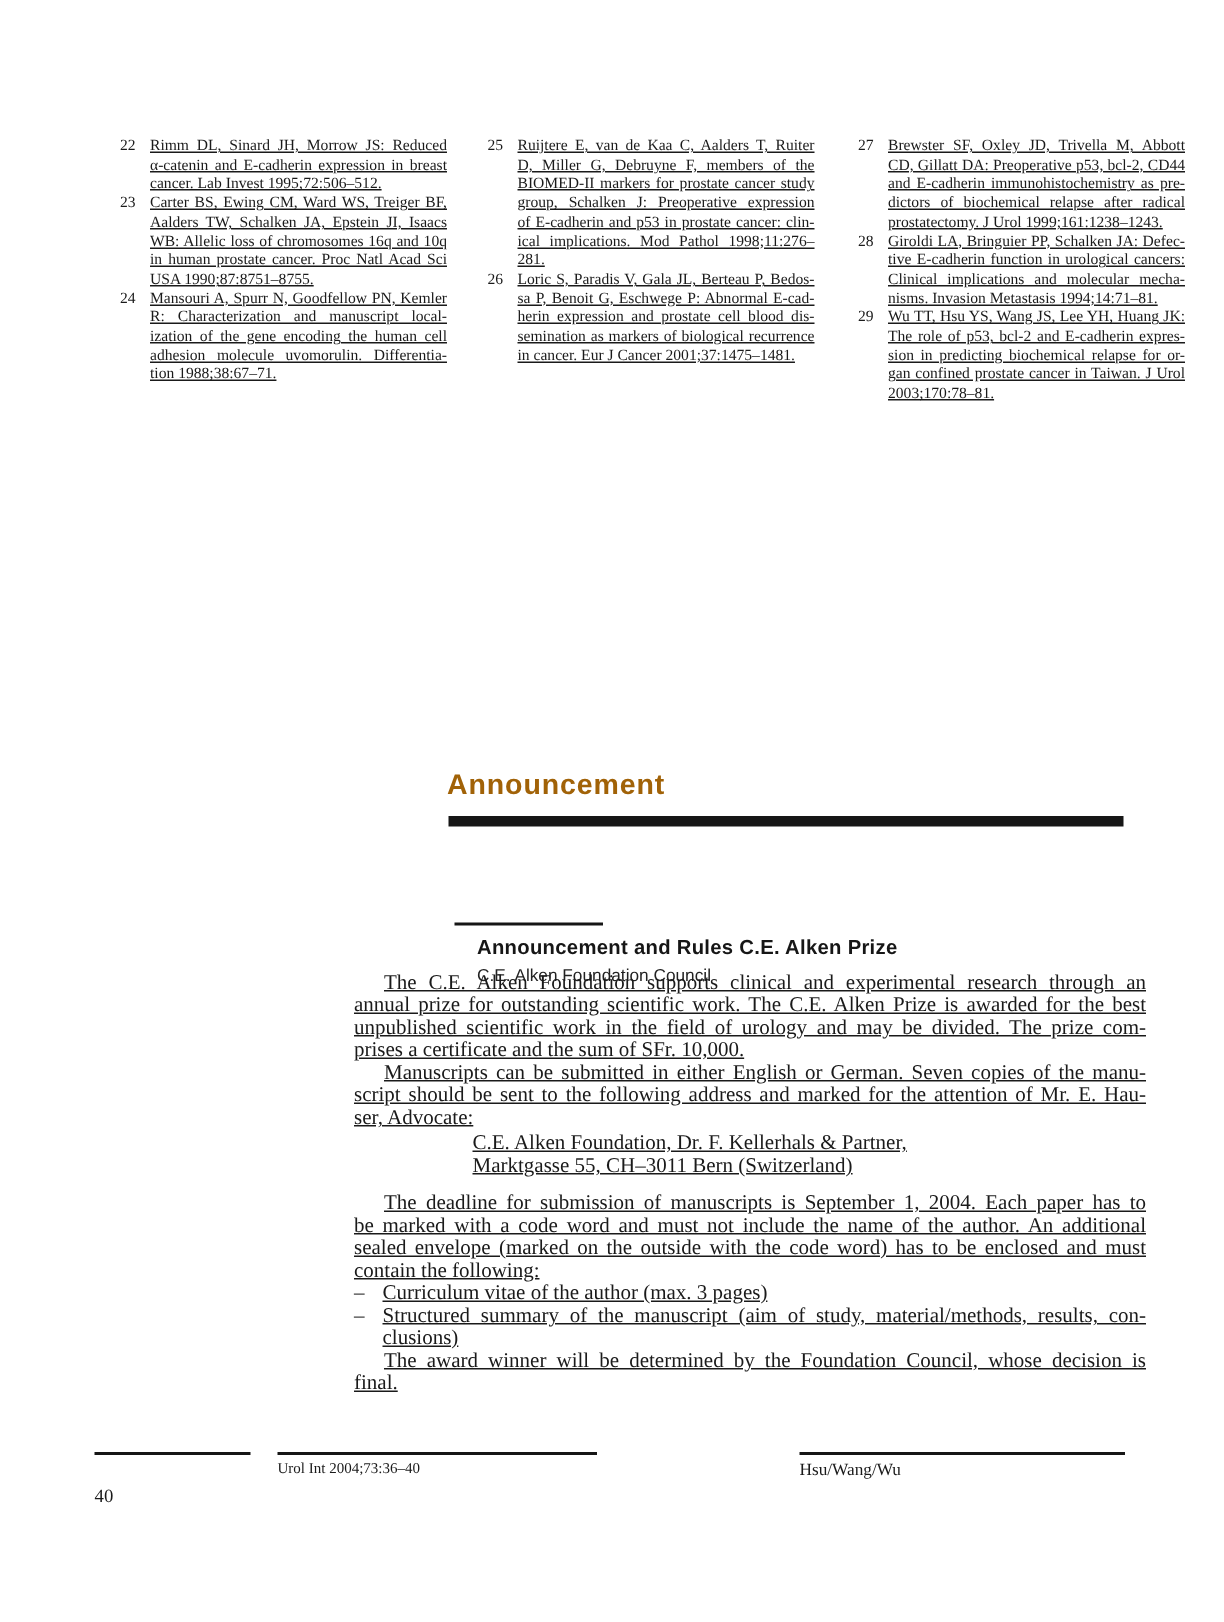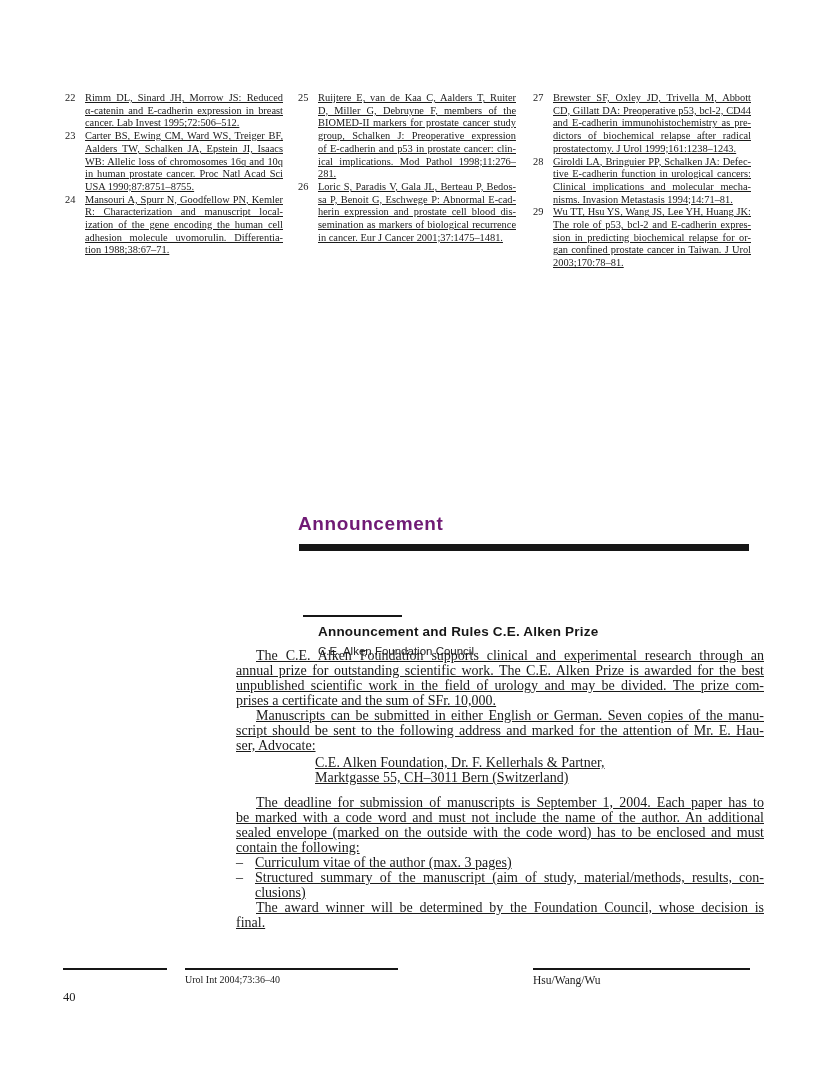--- a/index.html
+++ b/index.html
@@ -2,34 +2,34 @@
 <html><head>
 <meta charset="utf-8">
 <style>
   html,body{margin:0;padding:0;background:#e8e8e8;}
   .page{
     position:relative;width:816px;height:1081px;background:#ffffff;
     margin:0 auto;overflow:hidden;color:#1a1a1a;
     font-family:"Liberation Serif", serif;
   }
   
-  .refs{position:absolute;left:65px;top:92px;width:686px;display:flex;}
+  .refs{position:absolute;left:80px;top:92px;width:686px;display:flex;gap:12px;}
   .ref-col{width:218px;flex:none;}
   .ref-col.c2{margin-left:15px;}
   .ref-col.c3{margin-left:17px;}
   .ref{display:flex;font-size:10.4px;line-height:12.7px;}
   .ref-num{width:20px;flex:none;}
   .ref-body{flex:1;min-width:0;}
   .bl{white-space:nowrap;text-decoration:underline;}
   .j{text-align:justify;text-align-last:justify;}
   
   .section-title{
     position:absolute;left:298px;top:513px;
     font-family:"Liberation Sans", sans-serif;font-weight:bold;
-    font-size:19px;letter-spacing:0.6px;color:#701a75;
+    font-size:19px;letter-spacing:0.6px;color:#a16207;
   }
   .thick-bar{position:absolute;left:299px;top:544px;width:450px;height:7px;background:#161616;}
   .head-rule{position:absolute;left:303px;top:615px;width:99px;height:2px;background:#161616;}
   .ann-title{
     position:absolute;left:318px;top:624px;
     font-family:"Liberation Sans", sans-serif;font-weight:bold;
     font-size:13.5px;letter-spacing:0.2px;color:#161616;
   }
   .ann-author{
     position:absolute;left:318px;top:645px;

